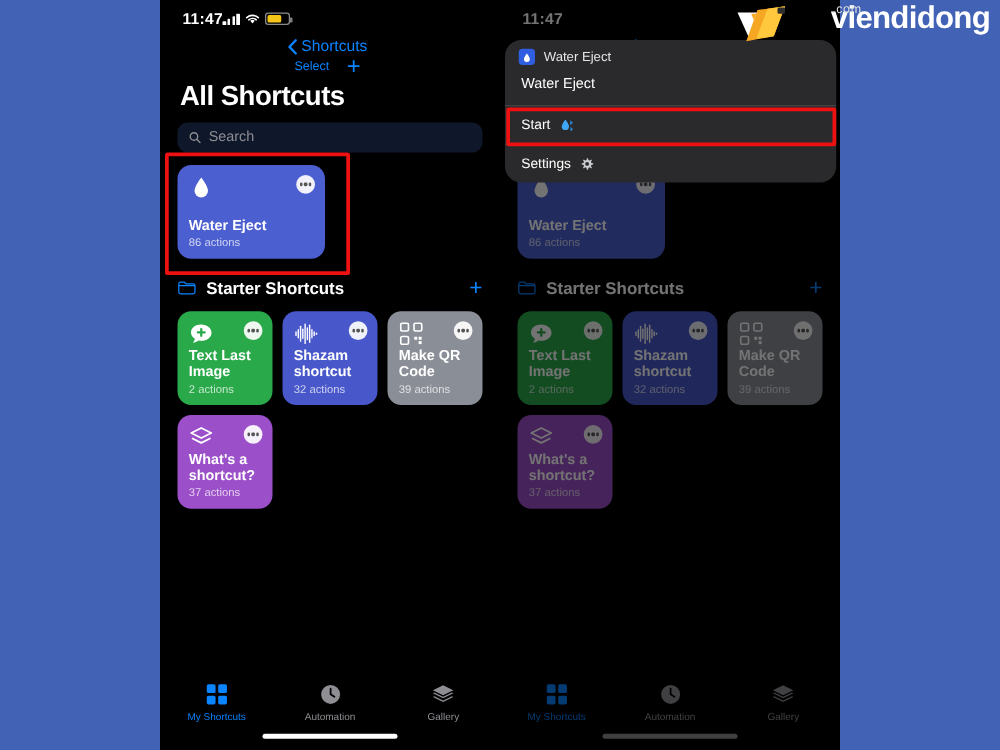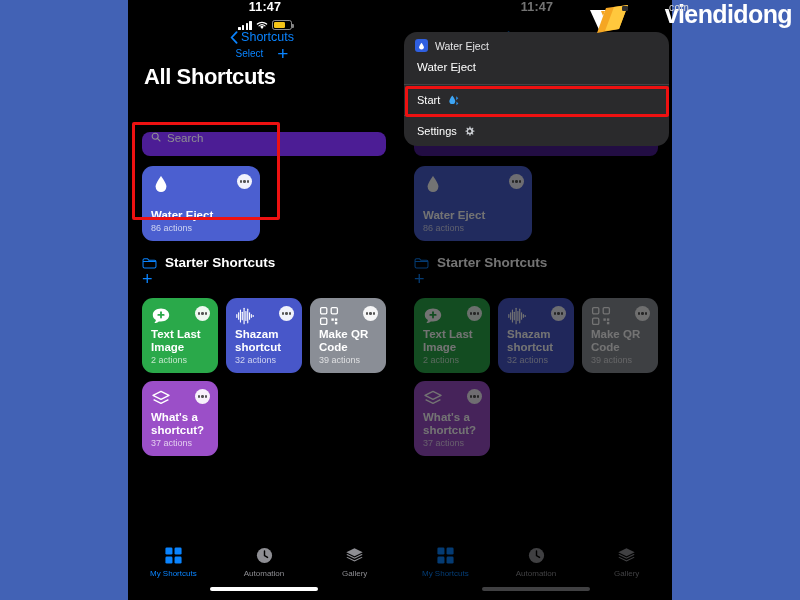--- a/index.html
+++ b/index.html
@@ -17,24 +17,23 @@
     top:0; width:272px; height:600px;
     background:#000;
     overflow:hidden;
   }
   .phone.left  { left:128px; }
   .phone.right { left:400px; }
 
   
   .statusbar {
     height:30px; display:flex; align-items:center;
-    justify-content:space-between;
+    justify-content:flex-start;
     padding:0 16px 0 18px;
     color:#fff;
-    flex-direction:column;
   }
   .sb-time { font-size:12.5px; font-weight:bold; letter-spacing:.2px; }
   .sb-icons { display:flex; align-items:center; gap:4px; }
   .bars { display:flex; align-items:flex-end; gap:1.3px; height:9px; }
   .bars i { width:2.4px; background:#fff; border-radius:.5px; display:block; }
   .bars i:nth-child(1){height:3px;} .bars i:nth-child(2){height:5px;}
   .bars i:nth-child(3){height:7px;} .bars i:nth-child(4){height:9px; background:#fff;}
   .wifi { width:12px; height:9px; position:relative; }
   .wifi svg { display:block; }
   .batt {
@@ -61,22 +60,22 @@
 
   
   .page-title {
     color:#fff; font-size:22px; font-weight:bold;
     padding:6px 16px 8px 16px; letter-spacing:-.4px;
   }
 
   
   .searchwrap { padding:0 14px; }
   .searchbar {
-    height:24px; background:#4c1d95; border-radius:8px;
-    display:flex; align-items:flex-start; gap:6px; padding:0 9px;margin-top:34px;
+    height:24px; background:#0f172a; border-radius:8px;
+    display:flex; align-items:center; gap:6px; padding:0 9px;
   }
   .searchbar .mag { width:10px; height:10px; flex:none; }
   .searchbar .ph { color:#8e8e93; font-size:11.5px; }
 
   
   .grid { padding:10px 14px 0 14px; display:grid; grid-template-columns:1fr 1fr 1fr; gap:8px; }
   .grid.single { grid-template-columns:1fr 1fr; }
   .card {
     height:75px; border-radius:11px; position:relative;
     padding:8px 9px; display:flex; flex-direction:column;
@@ -90,21 +89,20 @@
     display:flex; align-items:center; justify-content:center; gap:1.4px;
   }
   .card .c-dots i { width:2.4px; height:2.4px; border-radius:50%; background:#555; display:block; }
   .card .c-name { color:#fff; font-size:11.5px; font-weight:bold; line-height:1.15; }
   .card .c-sub  { color:rgba(255,255,255,.72); font-size:9px; margin-top:1px; }
 
   
   .folder-head {
     display:flex; justify-content:space-between;
     padding:14px 14px 0 14px;
-    flex-direction:column;
   }
   .fh-left { display:flex; align-items:center; gap:8px; }
   .fh-icon { width:15px; height:12px; }
   .fh-title { color:#fff; font-size:13.5px; font-weight:bold; }
   .fh-plus { color:#0a84ff; font-size:18px; line-height:1; font-weight:300; }
 
   
   .tabbar {
     position:absolute; bottom:0; left:0; right:0; height:62px;
     background:#000; display:flex; align-items:flex-start;

